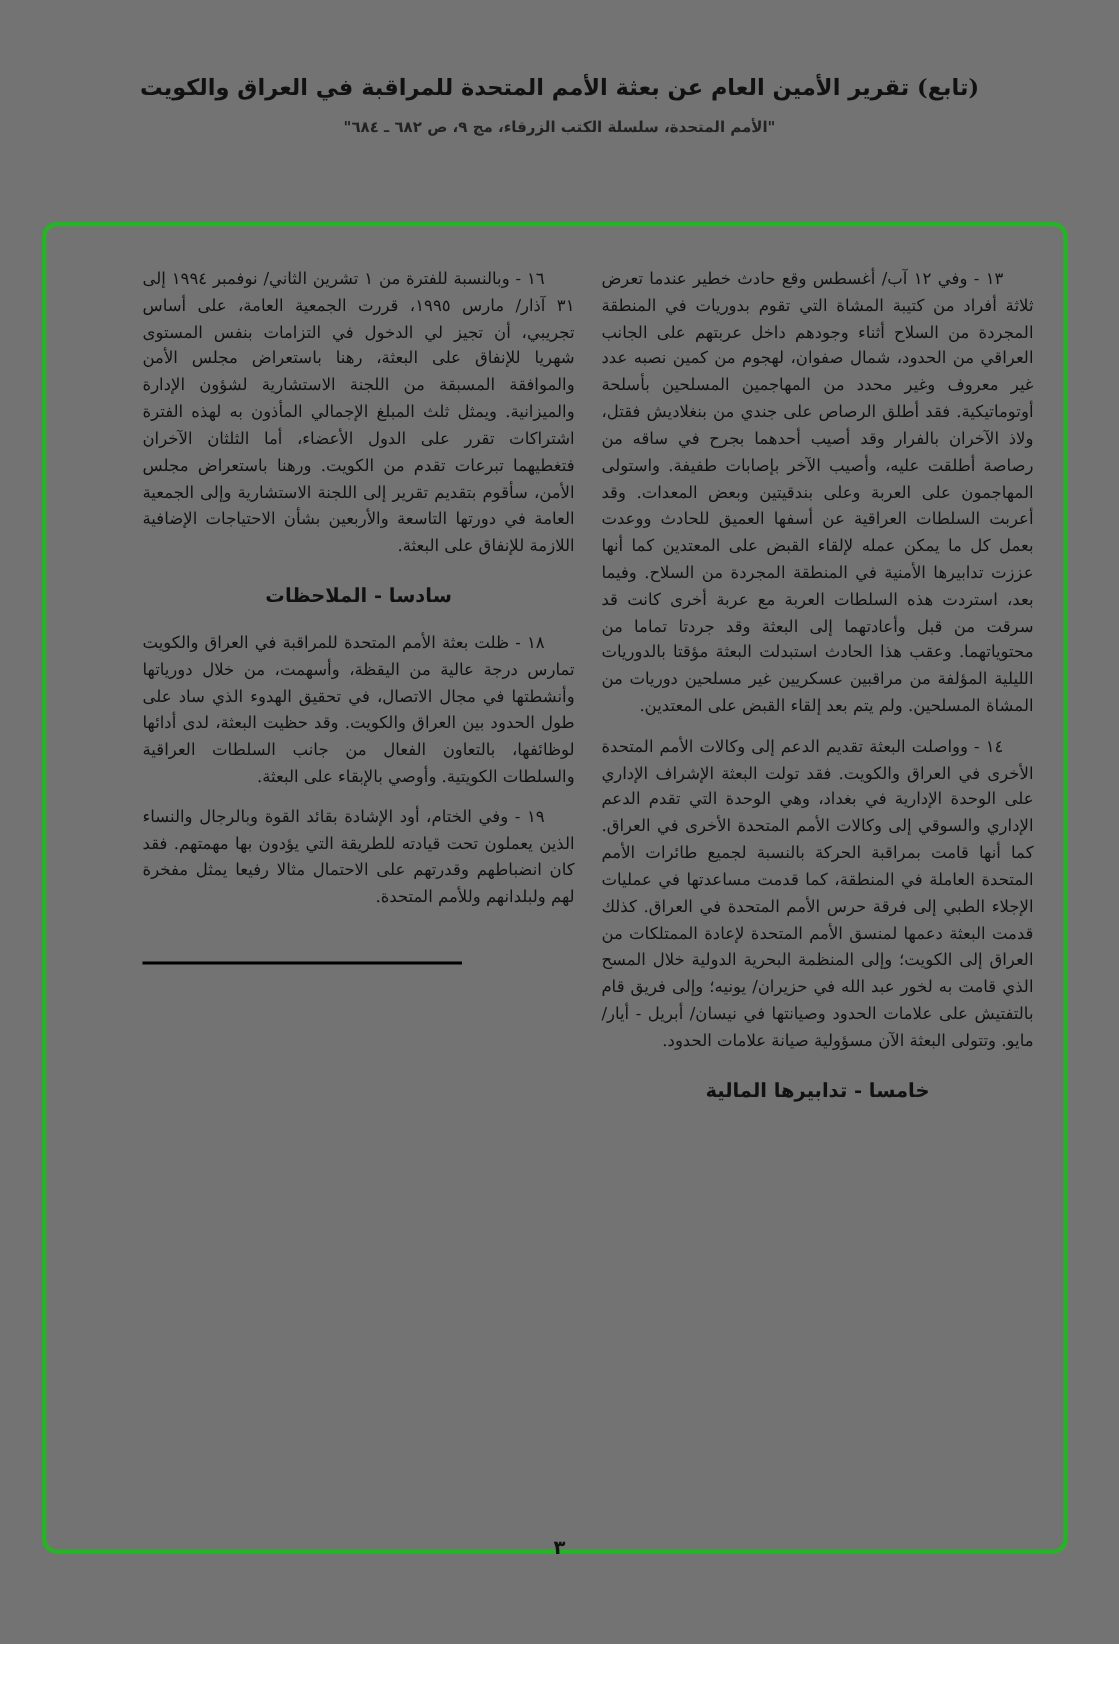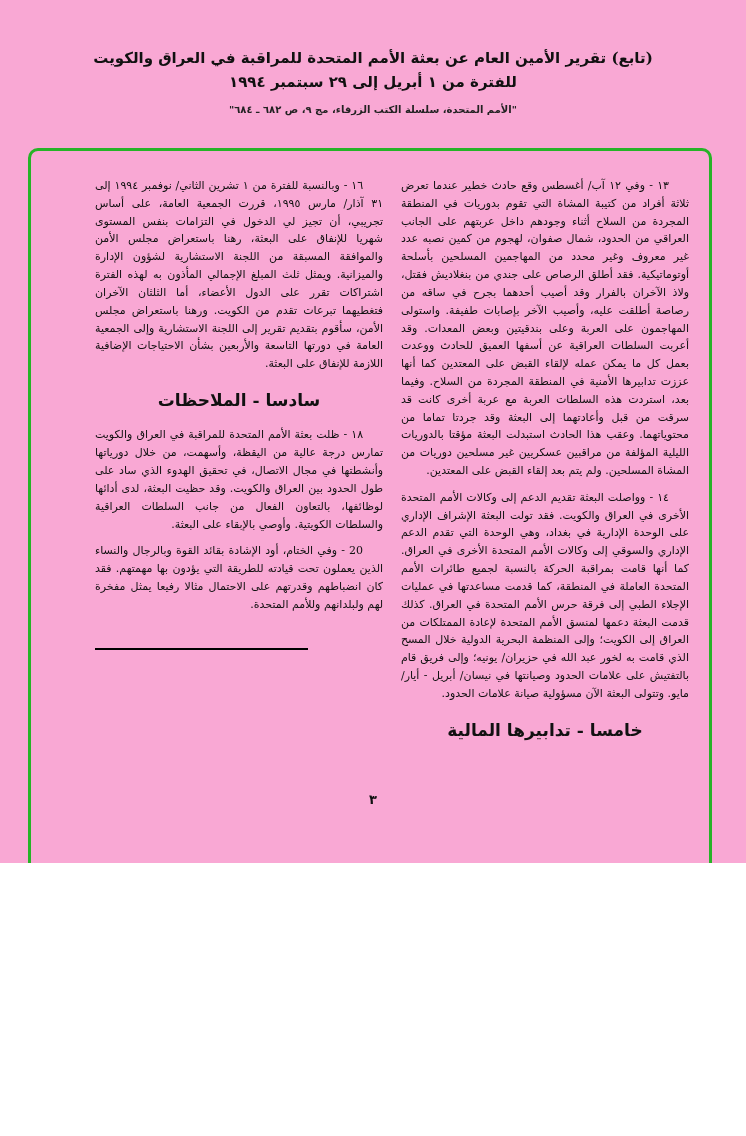--- a/index.html
+++ b/index.html
@@ -3,23 +3,23 @@
 <meta charset="utf-8">
 <style>
   html, body {
     margin: 0;
     padding: 0;
     background: #ffffff;
   }
   .page {
     position: relative;
     width: 746px;
-    height: 863px;
+    height: 1096px;
     margin: 0 auto;
-    background: #f9a8d4;
+    background: #737373;
     font-family: "DejaVu Serif", "DejaVu Sans", serif;
     color: #111111;
     overflow: hidden;
   }
   .header {
     padding-top: 46px;
     text-align: center;
     direction: rtl;
   }
   .title-line {
@@ -60,21 +60,21 @@
   .para {
     margin: 0 0 9px 0;
     text-indent: 20px;
   }
   .para.no-indent {
     text-indent: 0;
   }
   .section-heading {
     text-align: center;
     font-weight: bold;
-    font-size: 17px;
+    font-size: 13px;
     margin: 14px 0 12px 0;
   }
   .end-rule {
     border-top: 2px solid #000000;
     width: 74%;
     height: 0;
     margin: 34px auto 0 0;
   }
   .page-number {
     position: absolute;
@@ -86,38 +86,37 @@
     font-weight: bold;
   }
 </style>
 </head>
 <body>
 
 <div class="page">
 
   <div class="header">
     <div class="title-line">(تابع) تقرير الأمين العام عن بعثة الأمم المتحدة للمراقبة في العراق والكويت</div>
-    <div class="title-line">للفترة من ١ أبريل إلى ٢٩ سبتمبر ١٩٩٤</div>
     <div class="source-line">"الأمم المتحدة، سلسلة الكتب الزرقاء، مج ٩، ص ٦٨٢ ـ ٦٨٤"</div>
   </div>
 
   <div class="doc-border" style="border-color: rgb(39, 179, 39);">
     <div class="columns">
 
       <div class="col">
         <p class="para">١٣ - وفي ١٢ آب/ أغسطس وقع حادث خطير عندما تعرض ثلاثة أفراد من كتيبة المشاة التي تقوم بدوريات في المنطقة المجردة من السلاح أثناء وجودهم داخل عربتهم على الجانب العراقي من الحدود، شمال صفوان، لهجوم من كمين نصبه عدد غير معروف وغير محدد من المهاجمين المسلحين بأسلحة أوتوماتيكية. فقد أطلق الرصاص على جندي من بنغلاديش فقتل، ولاذ الآخران بالفرار وقد أصيب أحدهما بجرح في ساقه من رصاصة أطلقت عليه، وأصيب الآخر بإصابات طفيفة. واستولى المهاجمون على العربة وعلى بندقيتين وبعض المعدات. وقد أعربت السلطات العراقية عن أسفها العميق للحادث ووعدت بعمل كل ما يمكن عمله لإلقاء القبض على المعتدين كما أنها عززت تدابيرها الأمنية في المنطقة المجردة من السلاح. وفيما بعد، استردت هذه السلطات العربة مع عربة أخرى كانت قد سرقت من قبل وأعادتهما إلى البعثة وقد جردتا تماما من محتوياتهما. وعقب هذا الحادث استبدلت البعثة مؤقتا بالدوريات الليلية المؤلفة من مراقبين عسكريين غير مسلحين دوريات من المشاة المسلحين. ولم يتم بعد إلقاء القبض على المعتدين.</p>
         <p class="para">١٤ - وواصلت البعثة تقديم الدعم إلى وكالات الأمم المتحدة الأخرى في العراق والكويت. فقد تولت البعثة الإشراف الإداري على الوحدة الإدارية في بغداد، وهي الوحدة التي تقدم الدعم الإداري والسوقي إلى وكالات الأمم المتحدة الأخرى في العراق. كما أنها قامت بمراقبة الحركة بالنسبة لجميع طائرات الأمم المتحدة العاملة في المنطقة، كما قدمت مساعدتها في عمليات الإجلاء الطبي إلى فرقة حرس الأمم المتحدة في العراق. كذلك قدمت البعثة دعمها لمنسق الأمم المتحدة لإعادة الممتلكات من العراق إلى الكويت؛ وإلى المنظمة البحرية الدولية خلال المسح الذي قامت به لخور عبد الله في حزيران/ يونيه؛ وإلى فريق قام بالتفتيش على علامات الحدود وصيانتها في نيسان/ أبريل - أيار/ مايو. وتتولى البعثة الآن مسؤولية صيانة علامات الحدود.</p>
         <div class="section-heading">خامسا - تدابيرها المالية</div>
       </div>
 
       <div class="col">
         <p class="para">١٦ - وبالنسبة للفترة من ١ تشرين الثاني/ نوفمبر ١٩٩٤ إلى ٣١ آذار/ مارس ١٩٩٥، قررت الجمعية العامة، على أساس تجريبي، أن تجيز لي الدخول في التزامات بنفس المستوى شهريا للإنفاق على البعثة، رهنا باستعراض مجلس الأمن والموافقة المسبقة من اللجنة الاستشارية لشؤون الإدارة والميزانية. ويمثل ثلث المبلغ الإجمالي المأذون به لهذه الفترة اشتراكات تقرر على الدول الأعضاء، أما الثلثان الآخران فتغطيهما تبرعات تقدم من الكويت. ورهنا باستعراض مجلس الأمن، سأقوم بتقديم تقرير إلى اللجنة الاستشارية وإلى الجمعية العامة في دورتها التاسعة والأربعين بشأن الاحتياجات الإضافية اللازمة للإنفاق على البعثة.</p>
         <div class="section-heading">سادسا - الملاحظات</div>
         <p class="para">١٨ - ظلت بعثة الأمم المتحدة للمراقبة في العراق والكويت تمارس درجة عالية من اليقظة، وأسهمت، من خلال دورياتها وأنشطتها في مجال الاتصال، في تحقيق الهدوء الذي ساد على طول الحدود بين العراق والكويت. وقد حظيت البعثة، لدى أدائها لوظائفها، بالتعاون الفعال من جانب السلطات العراقية والسلطات الكويتية. وأوصي بالإبقاء على البعثة.</p>
-        <p class="para">20 - وفي الختام، أود الإشادة بقائد القوة وبالرجال والنساء الذين يعملون تحت قيادته للطريقة التي يؤدون بها مهمتهم. فقد كان انضباطهم وقدرتهم على الاحتمال مثالا رفيعا يمثل مفخرة لهم ولبلدانهم وللأمم المتحدة.</p>
+        <p class="para">١٩ - وفي الختام، أود الإشادة بقائد القوة وبالرجال والنساء الذين يعملون تحت قيادته للطريقة التي يؤدون بها مهمتهم. فقد كان انضباطهم وقدرتهم على الاحتمال مثالا رفيعا يمثل مفخرة لهم ولبلدانهم وللأمم المتحدة.</p>
         <div class="end-rule"></div>
       </div>
 
     </div>
   </div>
 
   <div class="page-number">٣</div>
 
 </div>
 

